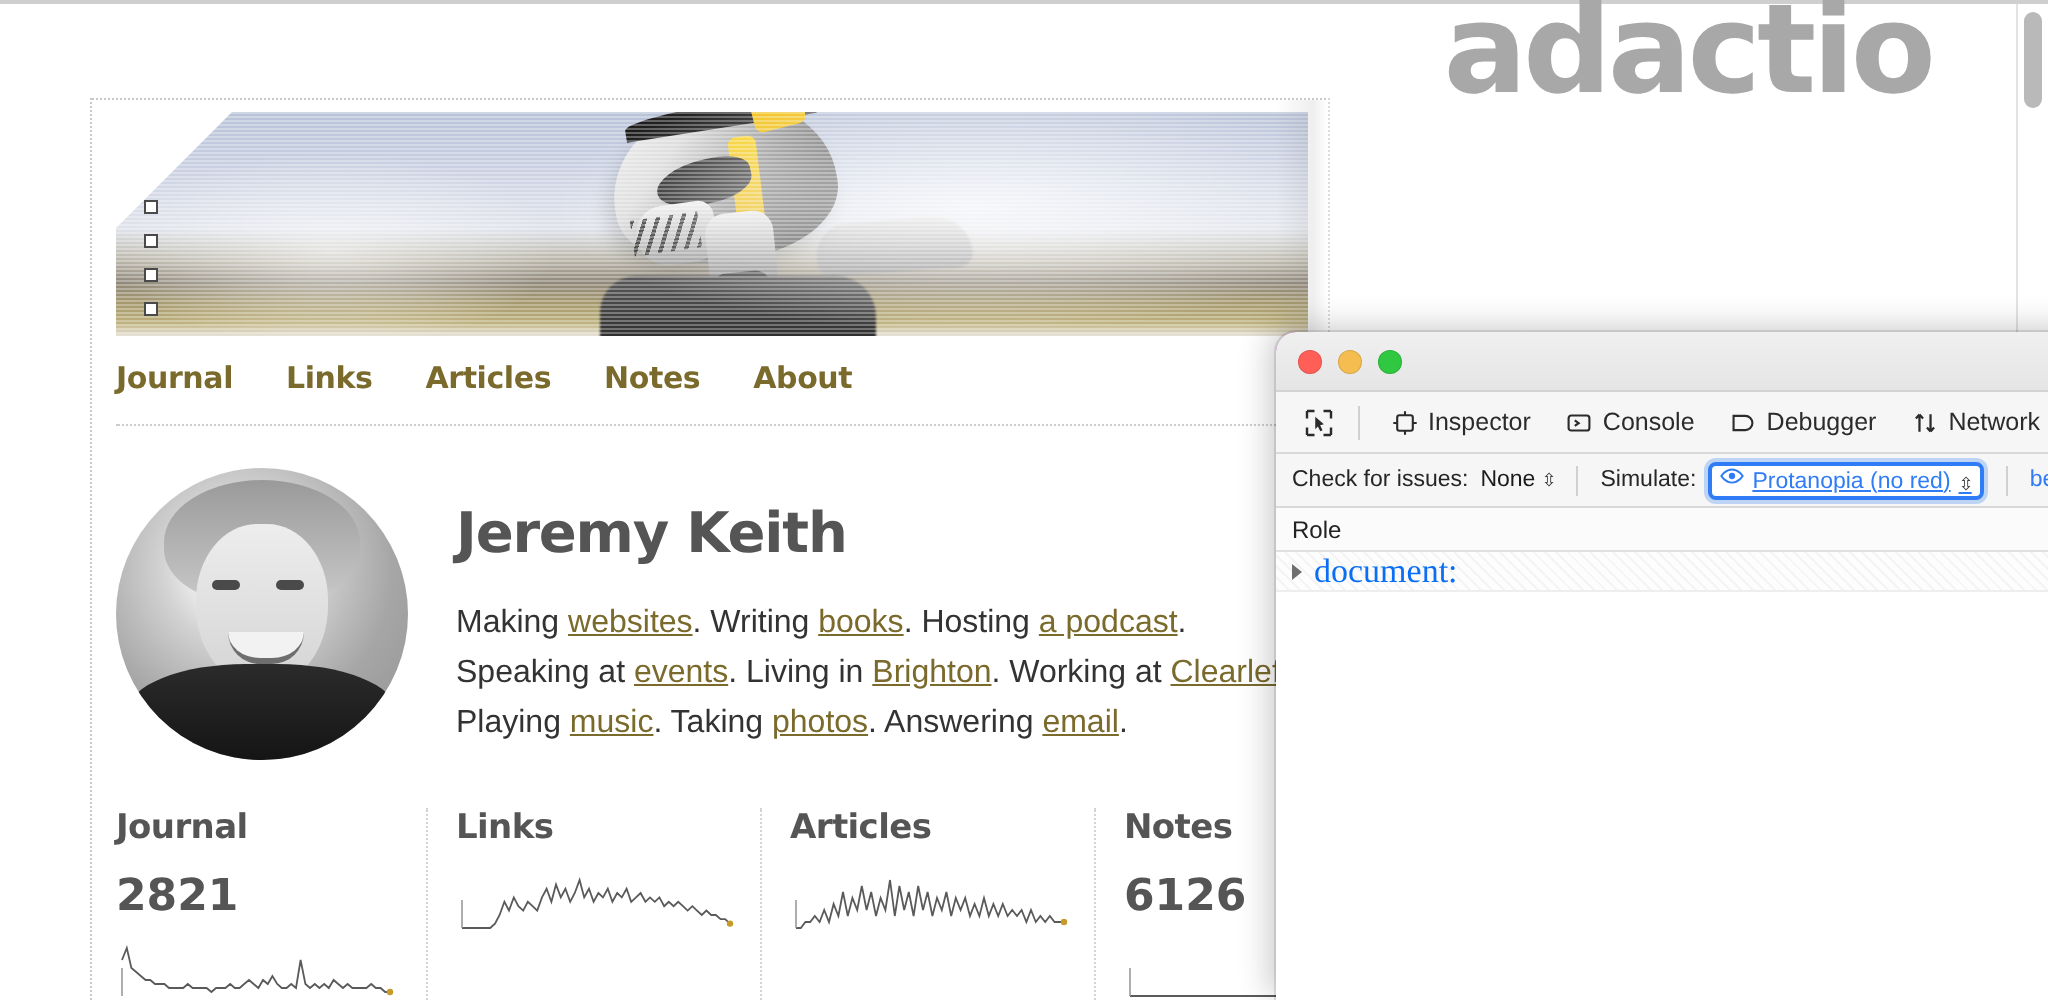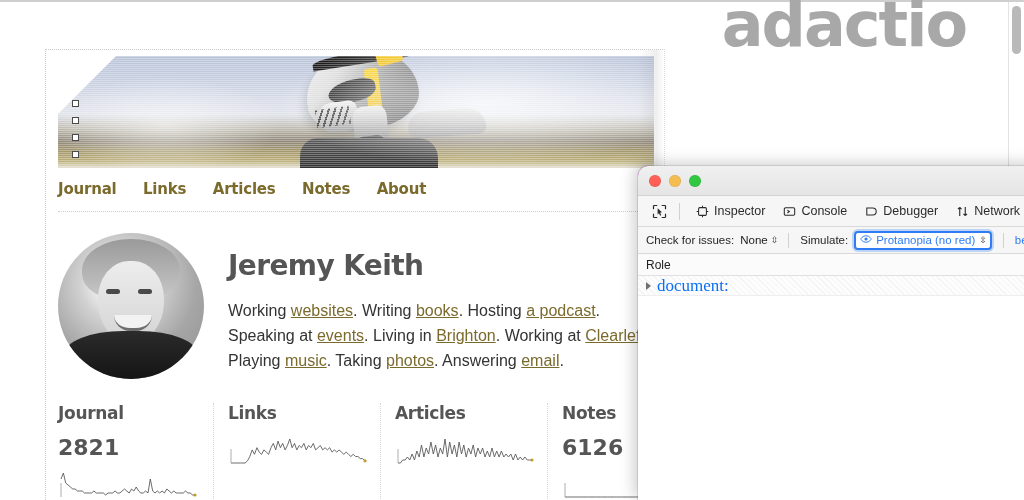--- a/index.html
+++ b/index.html
@@ -306,29 +306,30 @@
     font-size: 11.5px; color: #262626;
     white-space: nowrap;
   }
   .mini-select {
     display:inline-flex; align-items:center; gap:3px;
     font-size: 11.5px; color:#1b1b1b;
   }
   .chev { font-size: 9px; line-height: 1; color:#3c3c3c; letter-spacing:-1px; }
   .sub-sep { width:1px; height:15px; background:#d0d0d0; margin: 0 5px; }
   .sim-select {
-    display:inline-flex; align-items:center; gap:4px;
+    display:inline-flex; align-items:flex-end; gap:4px;
     border: 2px solid #2f7cf6;
     border-radius: 4px;
     background: #fff;
     padding: 1px 4px 1px 4px;
     height: 19px;
     box-shadow: 0 0 0 2px rgba(47,124,246,.28);
     color: #2f7cf6;
     font-size: 11.5px;
+    text-decoration: underline;
   }
   .sim-select .eye { color:#2f7cf6; }
   .best { color:#2f7cf6; font-size:11.5px; }
 
   .dt-colhead {
     height: 22px;
     background: #fbfbfb;
     border-bottom: 1px solid #e0e0e0;
     display:flex; align-items:center; padding-left: 8px;
     font-size: 12px; color: #222;
@@ -401,21 +402,21 @@
         <div class="hair"></div>
         <div class="face"></div>
         <div class="eyeL"></div>
         <div class="eyeR"></div>
         <div class="smile"></div>
         <div class="shirt"></div>
       </div>
       <div class="txt">
         <h1>Jeremy Keith</h1>
         <div class="bio">
-          <div id="bio-0"><span>Working </span><a href="#">websites</a><span>. Writing </span><a href="#">books</a><span>. Hosting </span><a href="#">a podcast</a><span>.</span></div>
+          <div id="bio-0"><span>Making </span><a href="#">websites</a><span>. Writing </span><a href="#">books</a><span>. Hosting </span><a href="#">a podcast</a><span>.</span></div>
           <div id="bio-1"><span>Speaking at </span><a href="#">events</a><span>. Living in </span><a href="#">Brighton</a><span>. Working at </span><a href="#">Clearleft</a><span>.</span></div>
           <div id="bio-2"><span>Playing </span><a href="#">music</a><span>. Taking </span><a href="#">photos</a><span>. Answering </span><a href="#">email</a><span>.</span></div>
         </div>
       </div>
     </div>
 
     <div class="stats">
       <div class="stat">
         <h2>Journal</h2>
         <div class="count">2821</div>

